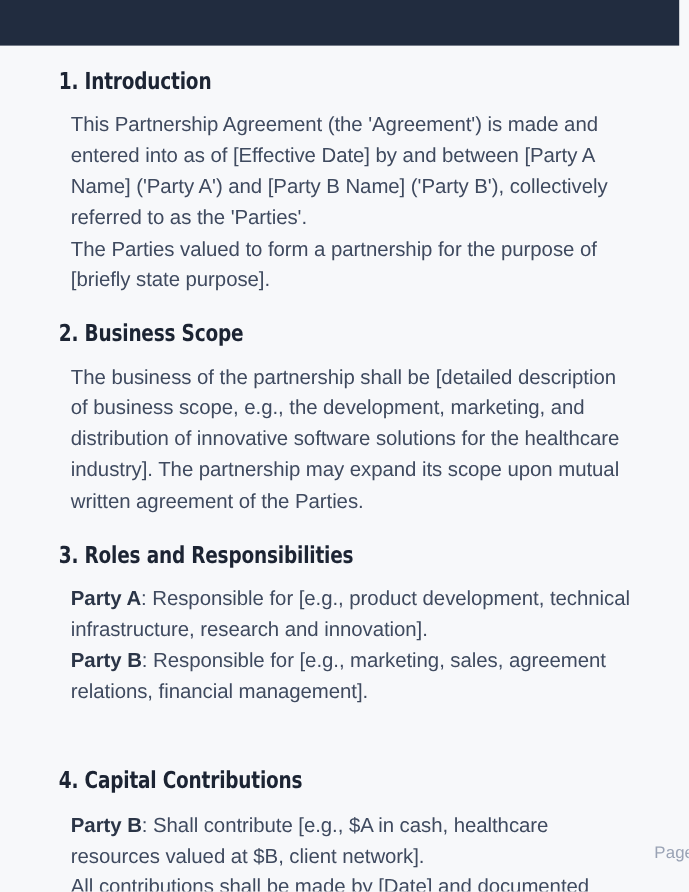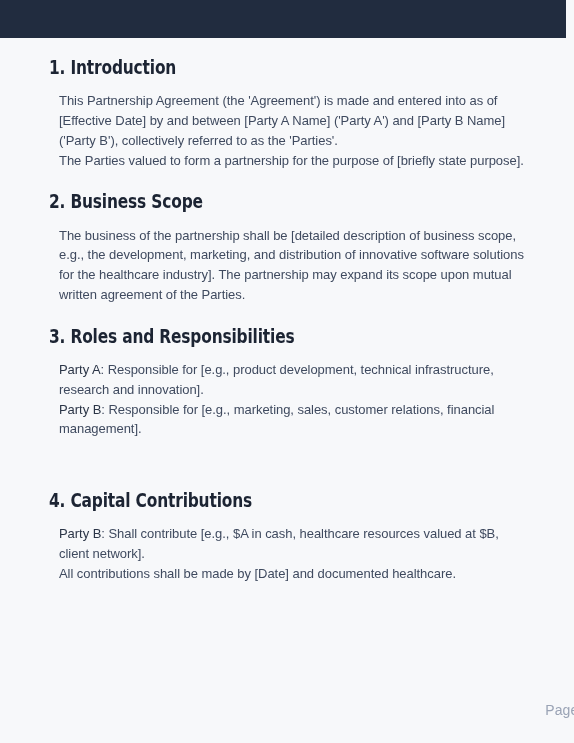--- a/index.html
+++ b/index.html
@@ -55,34 +55,34 @@
     margin: 0;
     padding: 0;
     line-height: 1.3;
     transform: scaleX(0.88);
     transform-origin: left center;
   }
 
   .section-body {
     margin: 0;
     padding: 0 0 0 10px;
-    font-size: 13px;
+    font-size: 17px;
     line-height: 1.52;
     color: #3f4a5f;
     letter-spacing: -0.05px;
   }
 
   .para {
     margin: 0;
     padding: 0;
   }
 
   .para b,
   .lead {
-    font-weight: normal;
+    font-weight: bold;
     color: #2b3547;
   }
 
   
   .gap-head {
     height: 11px;
   }
   
   .gap-section {
     height: 19px;
@@ -136,21 +136,21 @@
       </div>
     </div>
 
     <div class="gap-section"></div>
 
     <div class="section">
       <h2 class="section-heading">3. Roles and Responsibilities</h2>
       <div class="gap-head"></div>
       <div class="section-body">
         <p class="para"><b class="lead">Party A</b><span>: Responsible for [e.g., product development, technical infrastructure, research and innovation].</span></p>
-        <p class="para"><b class="lead">Party B</b><span>: Responsible for [e.g., marketing, sales, customer relations, financial management].</span></p>
+        <p class="para"><b class="lead">Party B</b><span>: Responsible for [e.g., marketing, sales, agreement relations, financial management].</span></p>
       </div>
     </div>
 
     <div class="gap-section-large"></div>
 
     <div class="section">
       <h2 class="section-heading">4. Capital Contributions</h2>
       <div class="gap-head"></div>
       <div class="section-body">
         <p class="para"><b class="lead">Party B</b><span>: Shall contribute [e.g., $A in cash, healthcare resources valued at $B, client network].</span></p>

